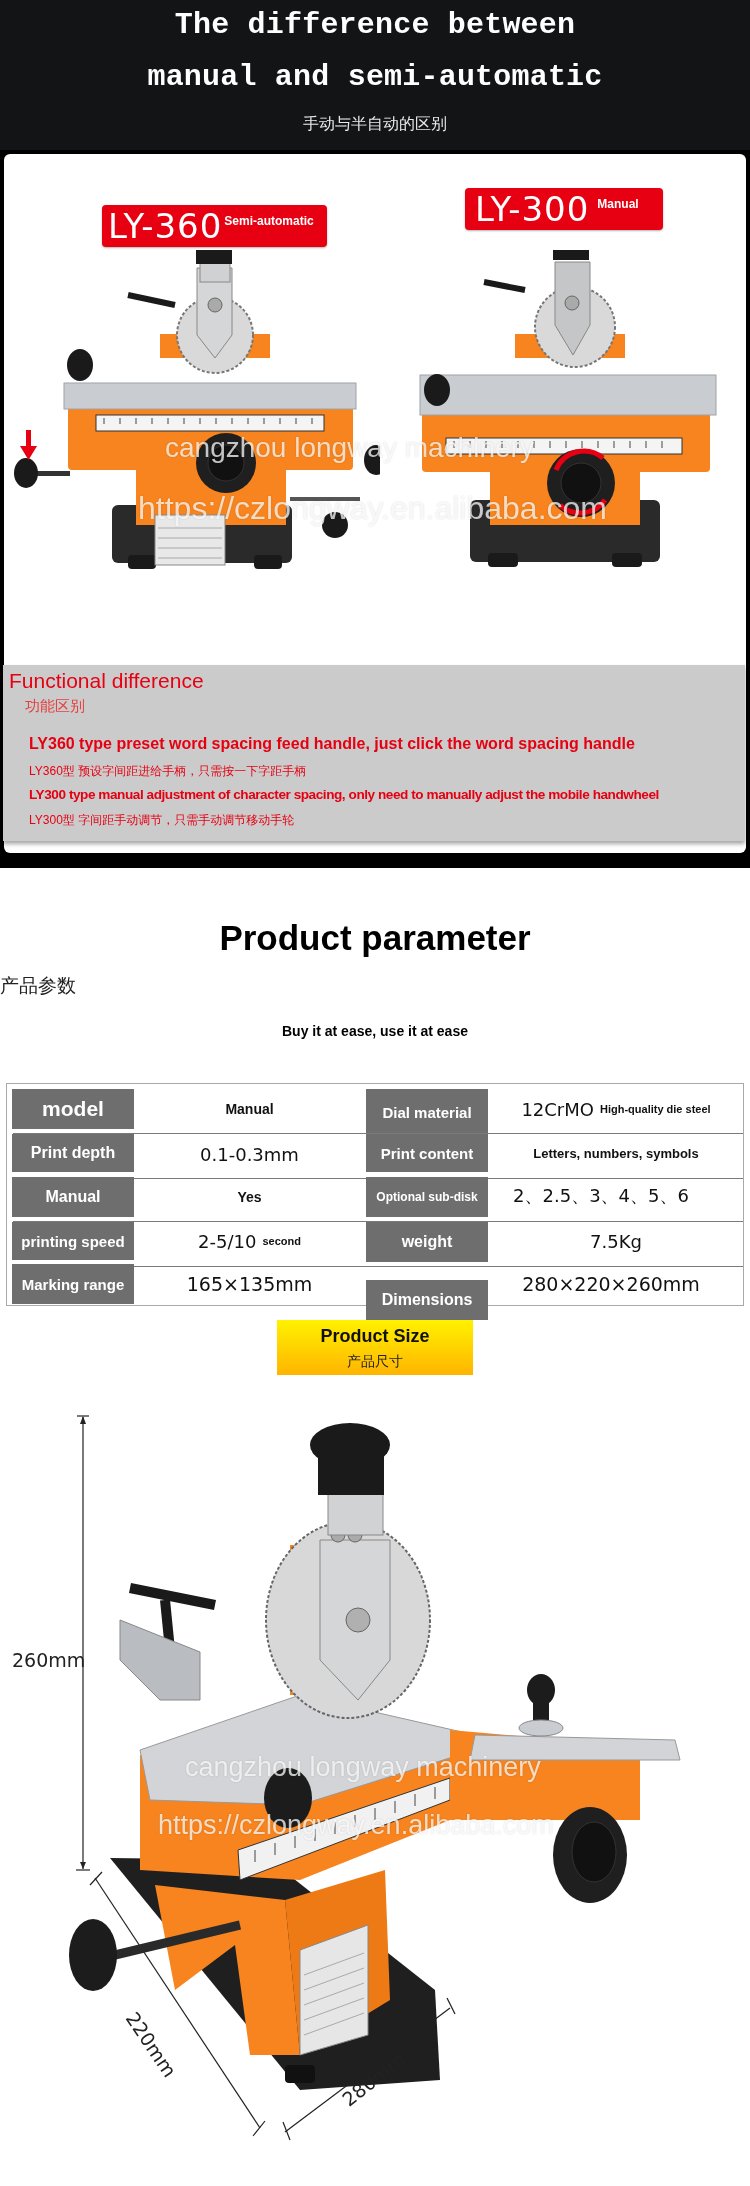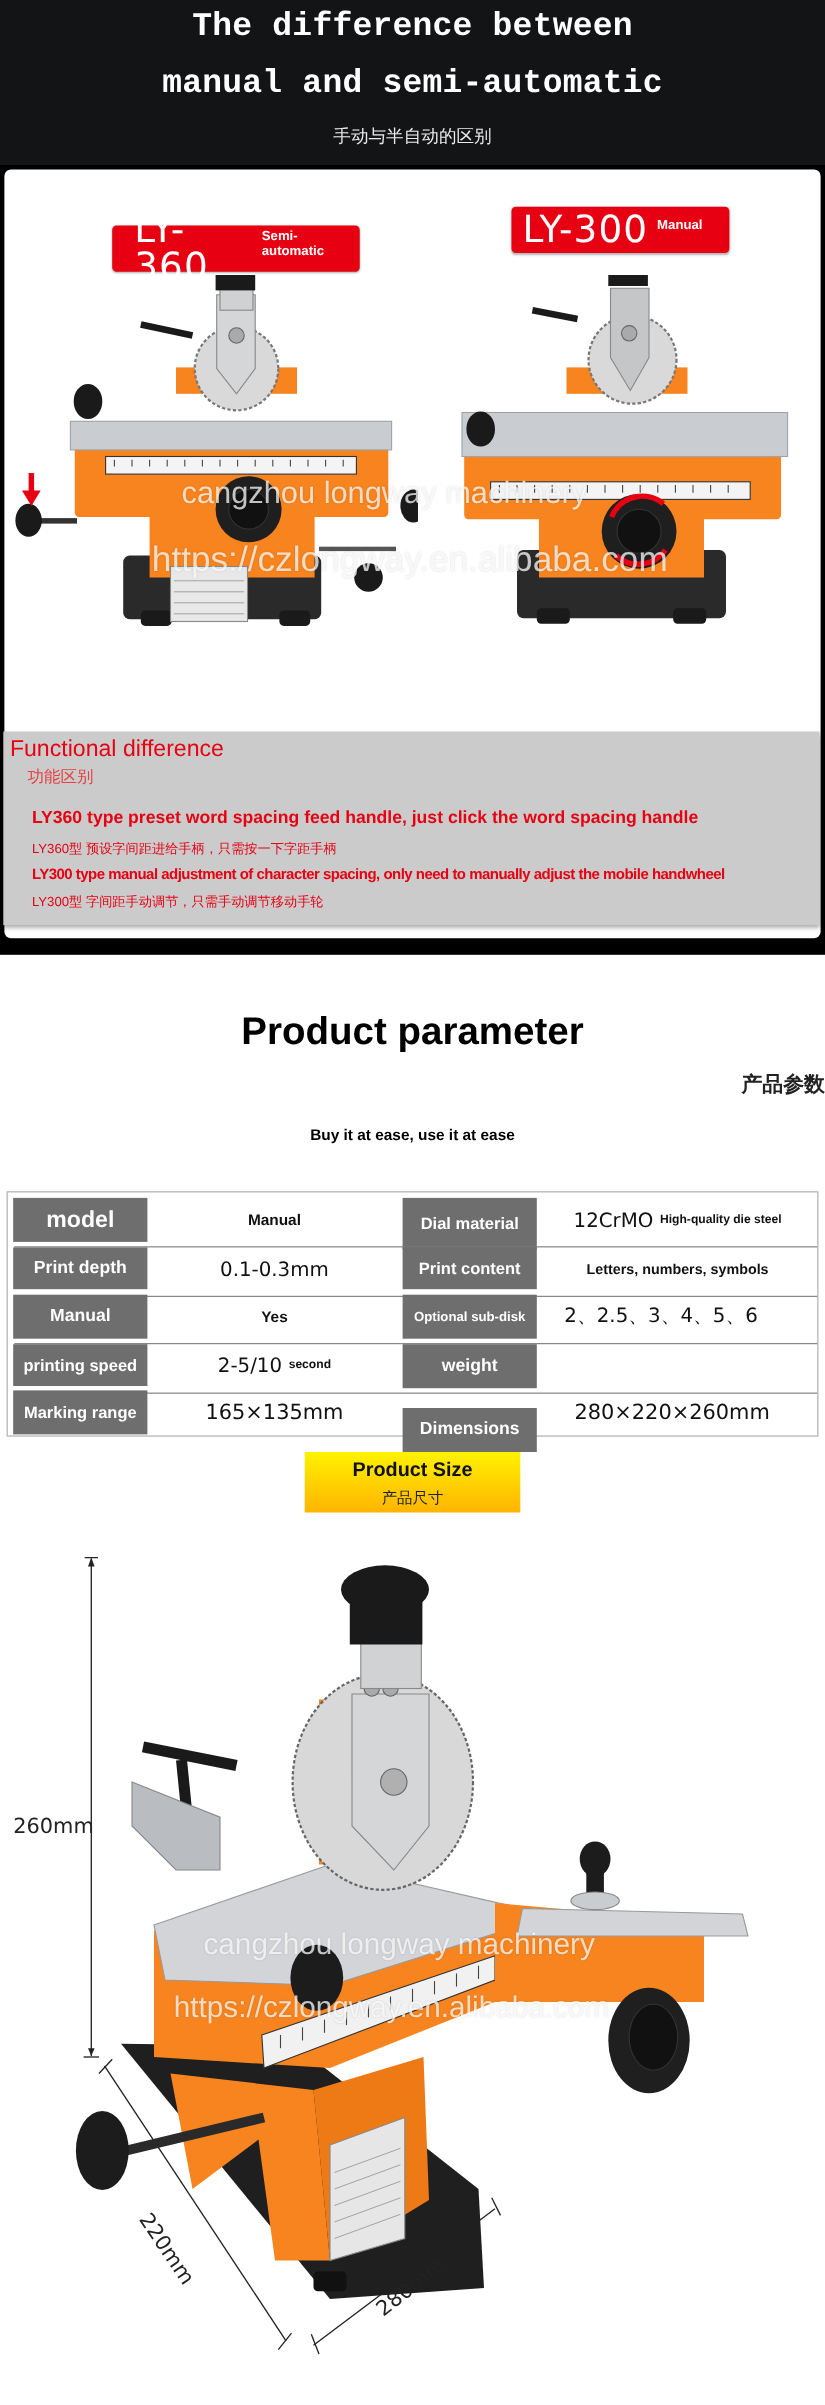--- a/index.html
+++ b/index.html
@@ -10,37 +10,37 @@
   .header { left: 0; top: 0; width: 750px; height: 154px; background: #131416; color: #fff; text-align: center; }
   .header .t1, .header .t2 { position: absolute; left: 0; width: 750px; font-weight: bold; font-size: 30px; letter-spacing: 0.2px; font-family: Liberation Mono, monospace; }
   .header .t1 { top: 8px; }
   .header .t2 { top: 60px; }
   .header .sub { position: absolute; left: 0; width: 750px; top: 114px; font-size: 16px; font-family: "DejaVu Sans", sans-serif; color: #eaeaea; }
 
   
   .black-band { left: 0; top: 150px; width: 750px; height: 718px; background: #000; }
   .card { left: 4px; top: 154px; width: 742px; height: 699px; background: #fff; border-radius: 6px; }
   .model-tag { height: 42px; background: #e60012; border-radius: 4px; color: #fff; display: flex; align-items: center; box-shadow: 0 1px 2px rgba(0,0,0,0.3); }
-  .model-tag .big { font-family: "DejaVu Sans", sans-serif; font-size: 34px; letter-spacing: 1px; line-height: 1; padding-left: 20px; }
+  .model-tag .big { font-family: "DejaVu Sans", sans-serif; font-size: 34px; letter-spacing: 1px; line-height: 1; padding-left: 6px; }
   .model-tag .small { font-weight: bold; font-size: 12px; margin-left: 2px; margin-top: -10px; }
 
   .watermark { color: rgba(255,255,255,0.75); font-size: 28px; font-family: "Liberation Sans", sans-serif; white-space: nowrap; text-shadow: 0 0 2px rgba(0,0,0,0.15); pointer-events: none; }
 
   .func-box { left: 3px; top: 665px; width: 742px; height: 176px; background: #cbcbcb; box-shadow: 0 3px 4px rgba(0,0,0,0.35); }
   .func-box .h { position: absolute; left: 6px; top: 4px; color: #e60012; font-size: 21px; }
   .func-box .hc { position: absolute; left: 22px; top: 32px; color: #e64040; font-size: 15px; font-family: "DejaVu Sans", sans-serif; }
   .func-box .l { position: absolute; left: 26px; color: #e60012; font-weight: bold; white-space: nowrap; }
   .func-box .l1 { top: 70px; font-size: 16px; }
   .func-box .l2 { top: 98px; font-size: 12px; font-weight: normal; }
   .func-box .l3 { top: 122px; font-size: 13.6px; letter-spacing: -0.45px; }
   .func-box .l4 { top: 147px; font-size: 12px; font-weight: normal; }
 
   
   .param-title { left: 0; width: 750px; top: 918px; text-align: center; font-weight: bold; font-size: 35px; color: #000; }
-  .param-sub { left: 0; width: 750px; top: 973px; text-align: right; font-size: 19px; font-family: "DejaVu Serif", serif; color: #222; padding-left: 0; font-weight: bold; }
+  .param-sub { left: 0; width: 750px; top: 973px; text-align: left; font-size: 19px; font-family: "DejaVu Serif", serif; color: #222; padding-left: 0; }
   .param-tag { left: 0; width: 750px; top: 1023px; text-align: center; font-weight: bold; font-size: 14px; color: #000; }
 
   .ptable { left: 6px; top: 1083px; width: 736px; height: 221px; border: 1.5px solid #a9a9a9; background: #fff; }
   .prow { position: absolute; left: 0; width: 736px; height: 44px; }
   .prow .sep { position: absolute; left: 6px; right: 0; bottom: -1px; height: 1px; background: #7a7a7a; }
   .lbl { position: absolute; background: #6e6e6e; color: #fff; font-weight: bold; text-align: left; display: flex; align-items: center; justify-content: center; white-space: nowrap; }
   .val { position: absolute; color: #111; text-align: center; display: flex; align-items: center; justify-content: center; white-space: nowrap; }
   .val .serif { font-family: "DejaVu Sans", sans-serif; font-weight: normal; }
   .val .sm { font-weight: bold; font-size: 11px; margin-left: 6px; }
 
@@ -216,20 +216,21 @@
     <div class="sep"></div>
   </div>
 
   <div class="prow" style="top:138px;">
     <div class="lbl" style="left:5px; top:0; width:122px; height:38px; font-size:15px;">printing speed</div>
     <div class="val" style="left:130px; top:0; width:225px; height:38px; font-size:18px;">
       <span class="serif">2-5/10</span>
       <span class="sm">second</span>
     </div>
     <div class="lbl" style="left:359px; top:0; width:122px; height:40px; font-size:16px;">weight</div>
+    <div class="val" style="left:484px; top:0; width:250px; height:38px; font-size:18px; font-family:'DejaVu Sans',sans-serif;">7.5Kg</div>
     <div class="sep"></div>
   </div>
 
   <div class="prow" style="top:180px;">
     <div class="lbl" style="left:5px; top:0; width:122px; height:40px; font-size:15px;">Marking range</div>
     <div class="val" style="left:130px; top:0; width:225px; height:40px; font-size:19px; font-family:'DejaVu Sans',sans-serif;">165×135mm</div>
     <div class="lbl" style="left:359px; top:16px; width:122px; height:40px; font-size:16px;">Dimensions</div>
     <div class="val" style="left:484px; top:0; width:240px; height:40px; font-size:19px; font-family:'DejaVu Sans',sans-serif;">280×220×260mm</div>
   </div>
 </div>

